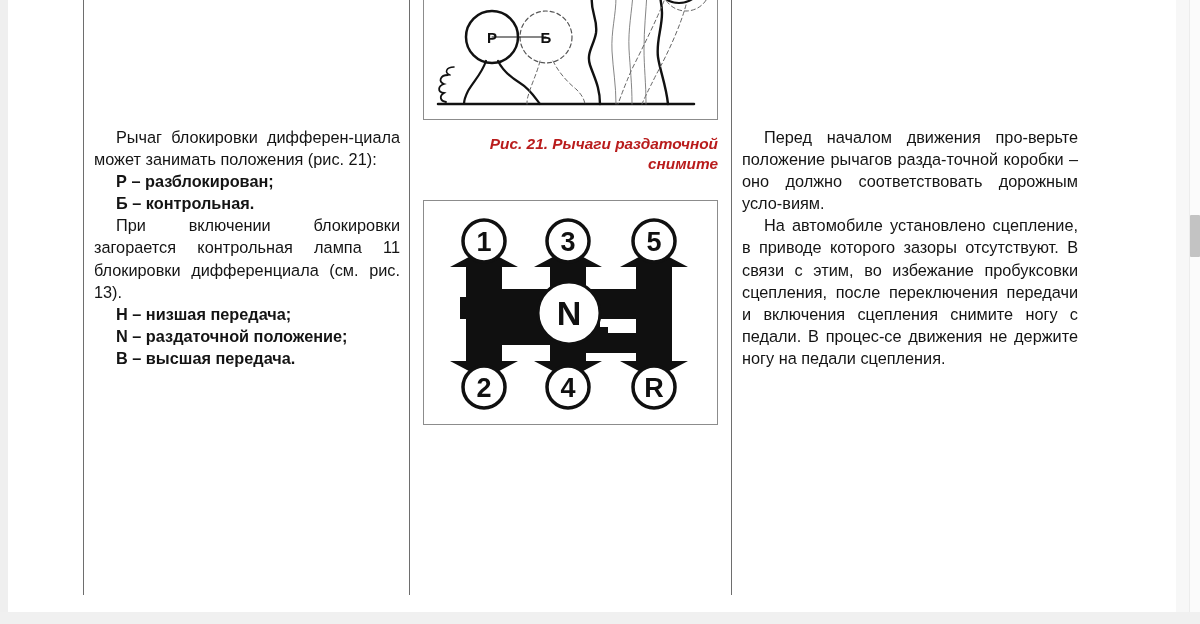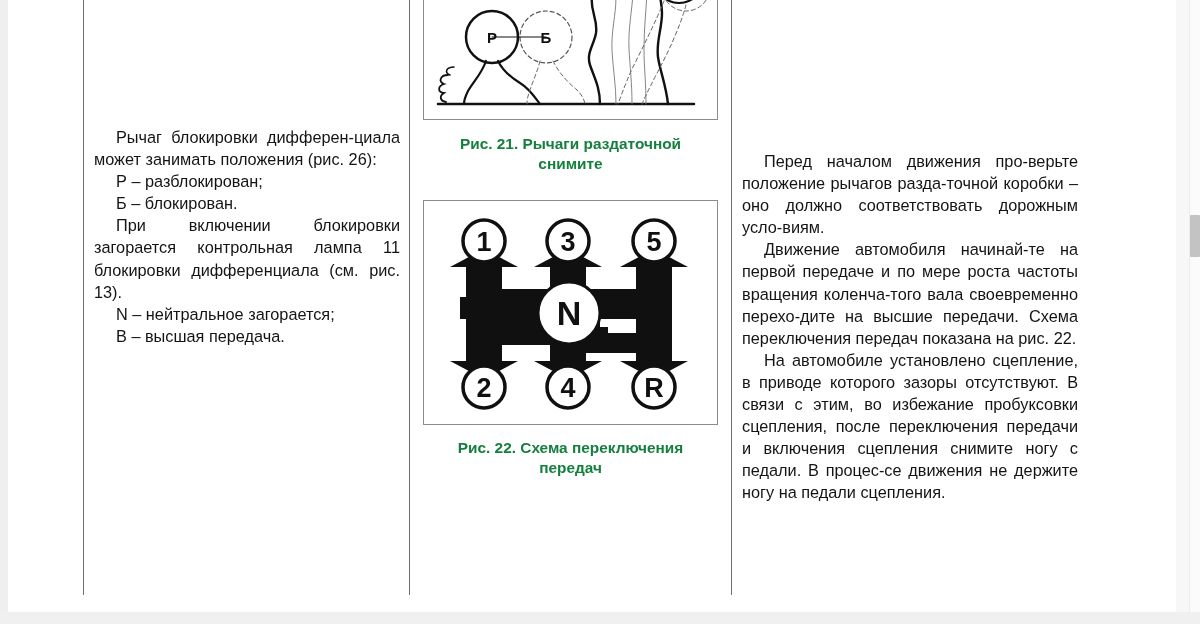--- a/index.html
+++ b/index.html
@@ -21,32 +21,32 @@
   
   .col-rule{position:absolute;top:0;width:1px;background:#6e6e6e;}
   .rule-1{left:75px;height:595px;}
   .rule-2{left:401px;height:595px;}
   .rule-3{left:723px;height:595px;}
 
   
   .col{position:absolute;top:126px;font-size:16.3px;line-height:22.1px;
        text-align:justify;text-justify:inter-word;color:#141414;}
   .col-left{left:86px;width:306px;}
-  .col-right{left:734px;width:336px;margin-top:24px;}
+  .col-right{left:734px;width:336px;}
 
   .col p{margin:0;text-indent:22px;}
-  .col p.bold-line{font-weight:normal;text-indent:22px;}
+  .col p.bold-line{font-weight:bold;text-indent:22px;}
 
   
   .figbox{position:absolute;border:1px solid #8c8c8c;background:#ffffff;box-sizing:border-box;}
   .fig21-box{left:415px;top:-52px;width:295px;height:172px;}
   .fig22-box{left:415px;top:200px;width:295px;height:225px;}
 
-  .caption{position:absolute;left:415px;width:295px;text-align:center;
-           font-weight:bold;font-size:15.4px;line-height:20px;color:#15803d;}
+  .caption{position:absolute;left:415px;width:295px;text-align:right;
+           font-weight:bold;font-size:15.4px;line-height:20px;color:#b91c1c;font-style:italic;}
   .cap21{top:134px;}
   .cap22{top:438px;}
 
   
   .pagenum{position:absolute;left:80px;top:611px;font-size:15px;color:#2a2a2a;}
 
   
   .hscroll{position:absolute;left:0;top:612px;width:1200px;height:12px;background:#f0f0f0;}
 
   
@@ -67,25 +67,26 @@
   <div class="gutter-left"></div>
   <div class="gutter-right"></div>
 
   <div class="page">
 
     <div class="col-rule rule-1"></div>
     <div class="col-rule rule-2"></div>
     <div class="col-rule rule-3"></div>
 
     <div class="col col-left">
-      <p>Рычаг блокировки дифферен-циала может занимать положения (рис. 26):</p>
+      <p>Рычаг блокировки дифферен-циала может занимать положения (рис. 21):</p>
       <p class="bold-line">Р – разблокирован;</p>
-      <p class="bold-line">Б – блокирован.</p>
+      <p class="bold-line">Б – контрольная.</p>
       <p>При включении блокировки загорается контрольная лампа 11 блокировки дифференциала (см. рис. 13).</p>
-      <p class="bold-line">N – нейтральное загорается;</p>
+      <p class="bold-line">Н – низшая передача;</p>
+      <p class="bold-line">N – раздаточной положение;</p>
       <p class="bold-line">В – высшая передача.</p>
     </div>
 
     <div class="figbox fig21-box">
       <svg class="lever-svg" width="293" height="170" viewBox="0 0 293 170">
         <g fill="none" stroke="#111" stroke-width="2" stroke-linecap="round">
 
           <line x1="14" y1="155" x2="270" y2="155" stroke-width="2.5"></line>
 
           <circle cx="68" cy="88" r="26" stroke-width="2.5"></circle>
@@ -179,28 +180,23 @@
           <text x="144" y="50">3</text>
           <text x="230" y="50">5</text>
           <text x="60" y="196">2</text>
           <text x="144" y="196">4</text>
           <text x="230" y="196">R</text>
           <text x="145" y="124" font-size="34">N</text>
         </g>
       </svg>
     </div>
 
-    <div class="caption cap22">
-      <span>Рис. 22. Схема переключения</span><br>
-      <span>передач</span>
-    </div>
 
     <div class="col col-right">
       <p>Перед началом движения про-верьте положение рычагов разда-точной коробки – оно должно соответствовать дорожным усло-виям.</p>
-      <p>Движение автомобиля начинай-те на первой передаче и по мере роста частоты вращения коленча-того вала своевременно перехо-дите на высшие передачи. Схема переключения передач показана на рис. 22.</p>
       <p>На автомобиле установлено сцепление, в приводе которого зазоры отсутствуют. В связи с этим, во избежание пробуксовки сцепления, после переключения передачи и включения сцепления снимите ногу с педали. В процес-се движения не держите ногу на педали сцепления.</p>
     </div>
 
     <div class="pagenum">30</div>
   </div>
 
   <div class="hscroll">
     
     
     

